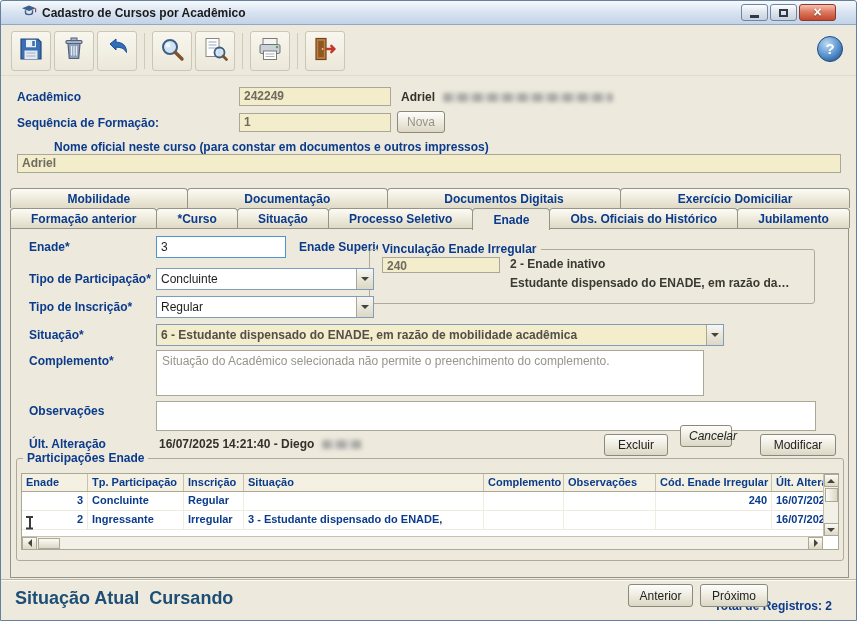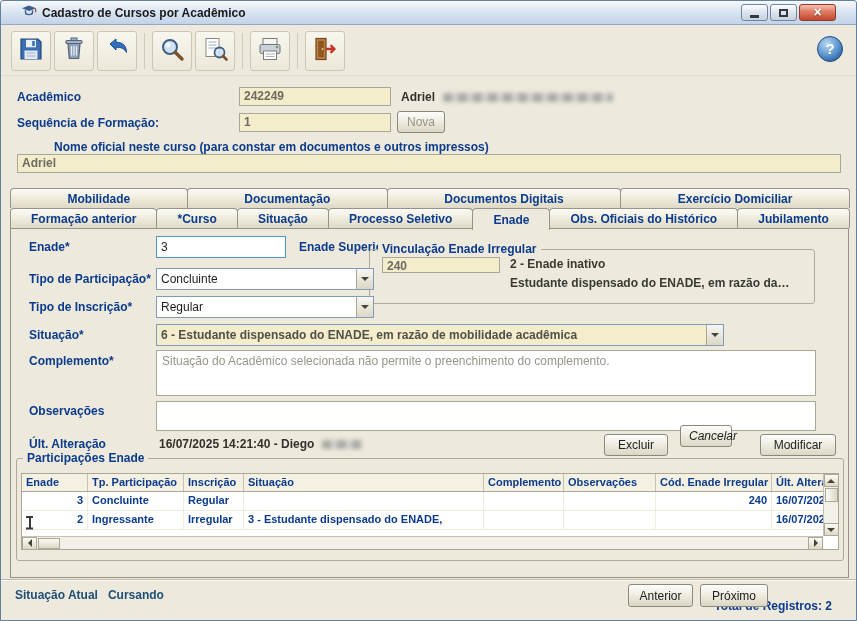--- a/index.html
+++ b/index.html
@@ -93,21 +93,21 @@
   .spacer { flex:1; }
   .ibeam { position:absolute; left:4px; top:24px; width:7px; height:13px; }
   .ibeam::before { content:""; position:absolute; left:3px; top:1px; width:1.5px; height:11px; background:#3A3A3A; }
   .ibeam::after  { content:""; position:absolute; left:0; top:0; width:7px; height:1.5px; background:#3A3A3A;
                    box-shadow:0 11.5px 0 #3A3A3A; }
 
   .total { position:absolute; right:16px; top:334px; color:#0B3B8C; font-weight:bold;margin-top:36px; }
 
   
   .footer-line { position:absolute; left:0; right:0; top:578px; border-top:1px solid #BDB9A8; box-shadow:0 1px 0 #FBFAF4; }
-  .status { position:absolute; left:14px; top:587px; font-size:12px; font-weight:bold; color:#1D4F76; display:flex; gap:10px; }
+  .status { position:absolute; left:14px; top:587px; font-size:18px; font-weight:bold; color:#1D4F76; display:flex; gap:10px; }
 </style>
 </head>
 <body>
 
 <div class="window">
 
   <div class="titlebar">
     <span>
       <svg width="16" height="16" viewBox="0 0 16 16">
         <path d="M8 2.5l7 2.8-7 2.8-7-2.8z" fill="#3B5E8C"></path>
@@ -280,21 +280,21 @@
 
     <div class="flabel" style="left:18px; top:99px;">Situação*</div>
     <div class="combo disabled" style="left:145px; top:95px; width:568px;">
       <span class="combo-text">6 - Estudante dispensado do ENADE, em razão de mobilidade acadêmica</span>
       <span class="combo-btn">
           <span class="arr-d"></span>
         </span>
     </div>
 
     <div class="flabel" style="left:18px; top:125px;">Complemento*</div>
-    <textarea class="memo" style="left: 145px; top: 121px; width: 660px; height: 46px;" readonly="" placeholder="Situação do Acadêmico selecionada não permite o preenchimento do complemento."></textarea>
+    <textarea class="memo" style="left: 145px; top: 121px; width: 548px; height: 46px;" readonly="" placeholder="Situação do Acadêmico selecionada não permite o preenchimento do complemento."></textarea>
 
     <div class="flabel" style="left:18px; top:175px;">Observações</div>
     <textarea class="memo" style="left: 145px; top: 172px; width: 660px; height: 30px;"></textarea>
 
     <div class="flabel" style="left:18px; top:208px;">Últ. Alteração</div>
     <div class="strong" style="left:148px; top:208px;">
       <span>16/07/2025 14:21:40 - Diego</span><span class="redacted" style="width:40px;"></span>
     </div>
 
     <button class="btn" style="position:absolute; left:593px; top:205px; width:64px;">Excluir</button>

